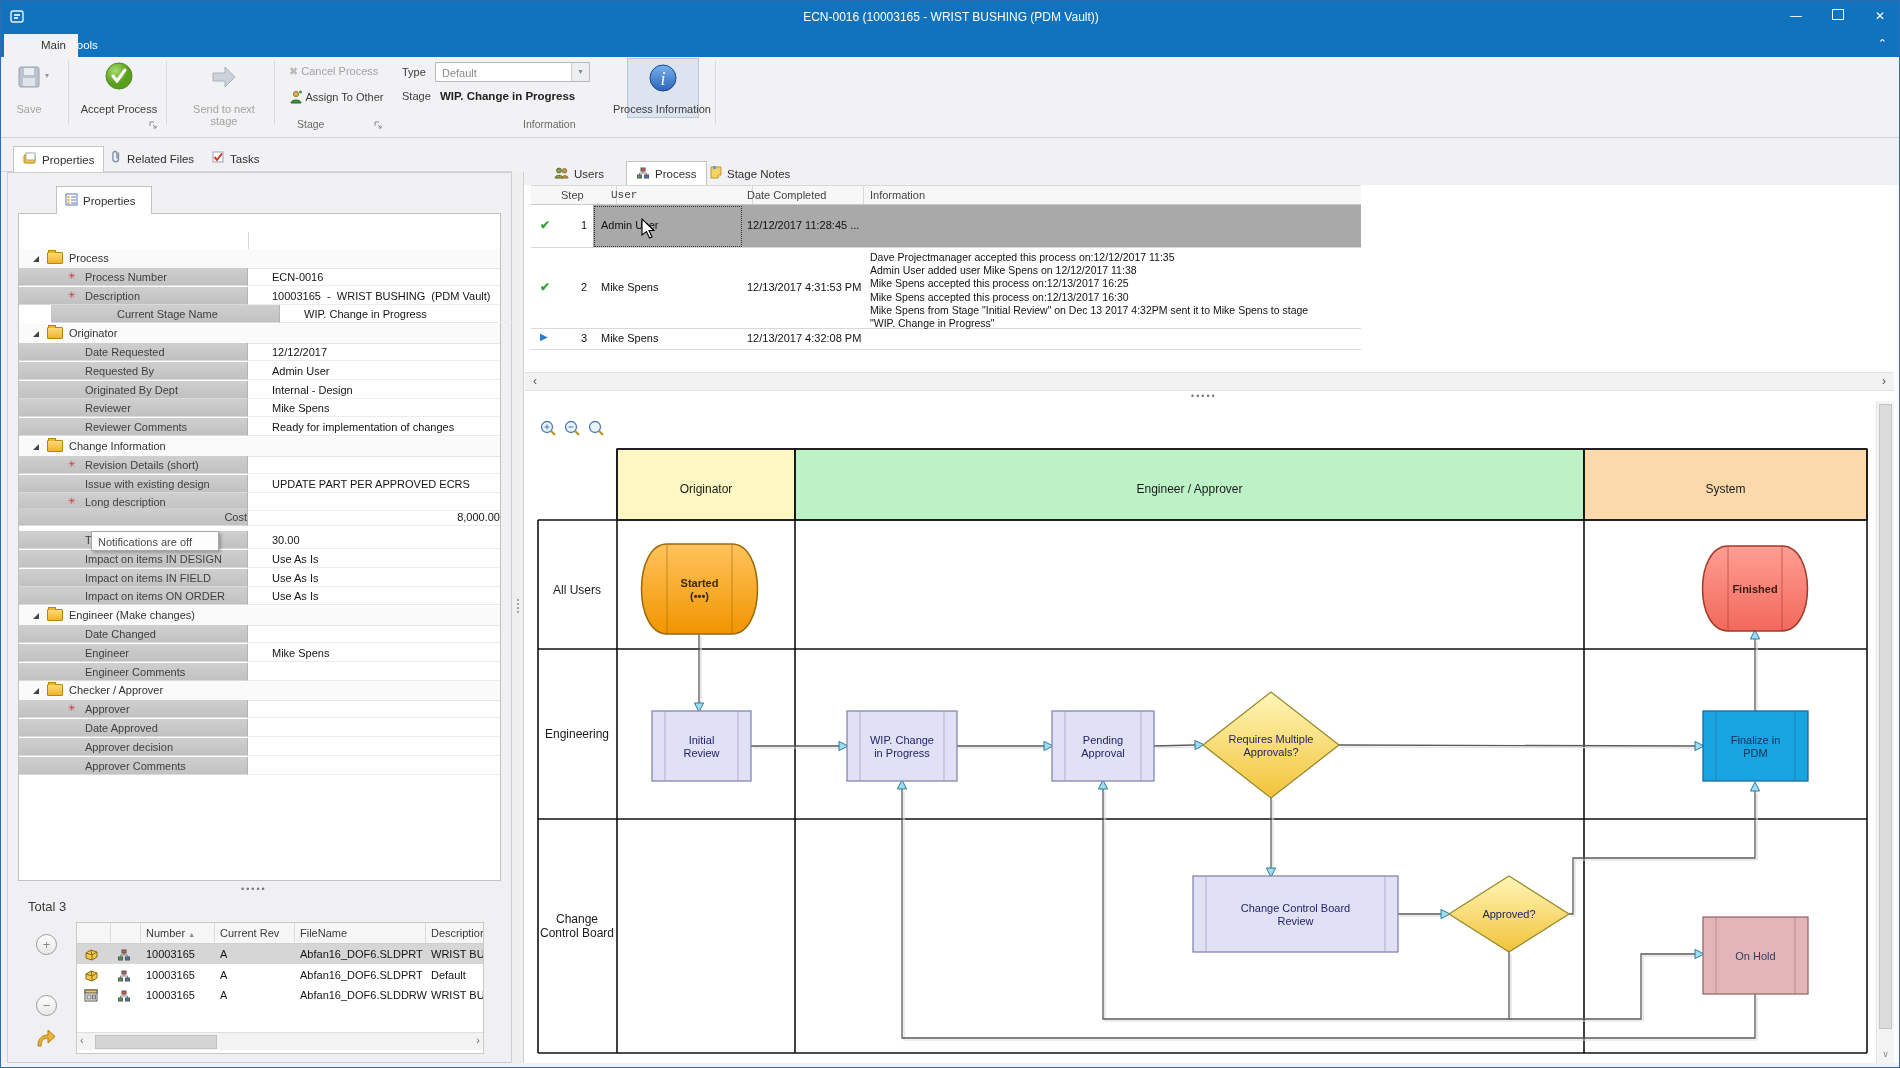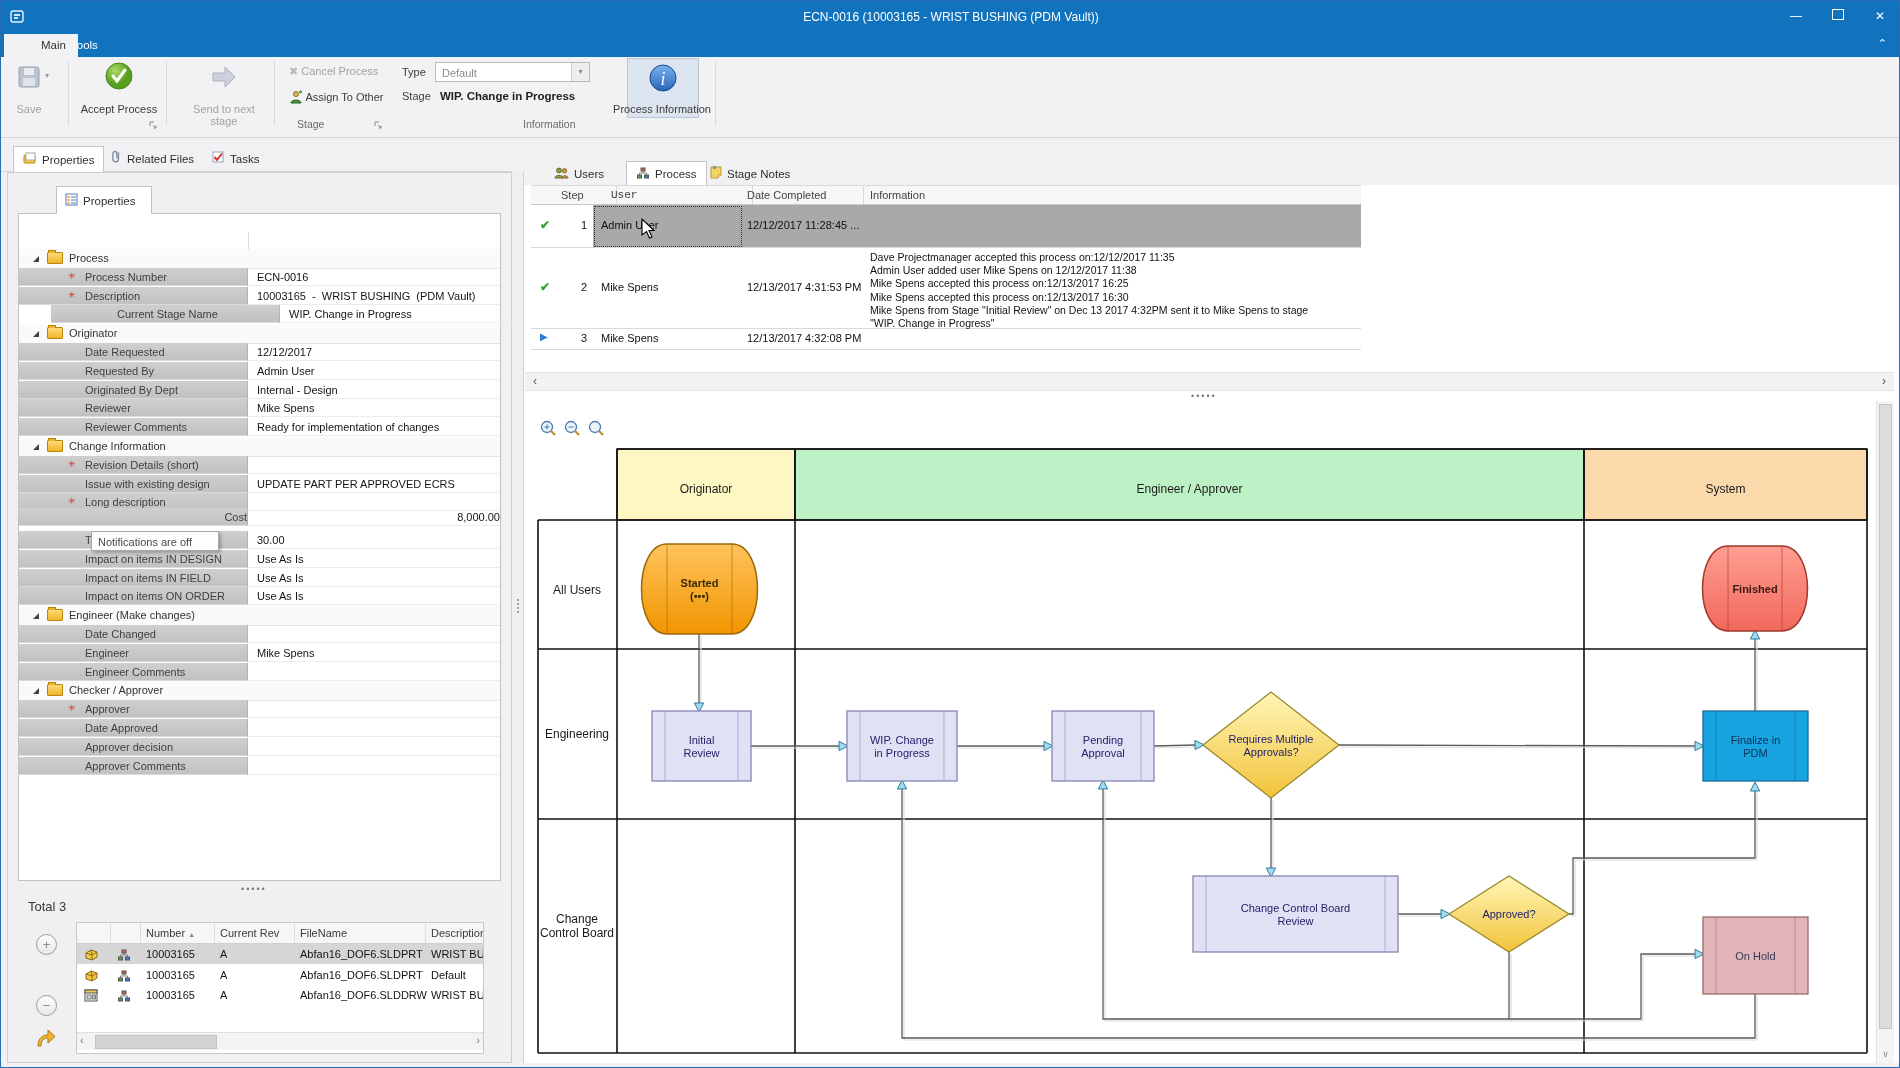--- a/index.html
+++ b/index.html
@@ -27,21 +27,21 @@
   
   .ltab{height:26px;line-height:26px;font-size:11.5px;color:#2f2f2f;padding:0 9px;display:flex;align-items:center;gap:5px;}
   .ltab.act{background:#fff;border:1px solid #c6c6c6;border-bottom:none;}
   
   #leftpanel{left:6px;top:171px;width:505px;height:891px;background:#f0eff1;border:1px solid #cfcfcf;box-sizing:border-box;}
   #gridbox{left:17px;top:212px;width:483px;height:668px;background:#fff;border:1px solid #c2c2c2;box-sizing:border-box;}
   #innertab{left:55px;top:185px;width:96px;height:28px;background:#fff;border:1px solid #c2c2c2;border-bottom:none;display:flex;align-items:center;gap:5px;padding-left:8px;box-sizing:border-box;font-size:11.5px;color:#2f2f2f;}
   .prow{position:absolute;left:0;width:481px;height:19px;}
   .pcat{background:#fafafa;border-bottom:1px solid #e5e5e5;}
   .plab{position:absolute;left:0;top:0;width:229px;height:18px;background:linear-gradient(to bottom,#cfcfcf,#c1c1c1);border-bottom:1px solid #dadada;border-right:1px solid #b3b3b3;font-size:11px;color:#3f3f3f;line-height:18px;padding-left:66px;box-sizing:border-box;white-space:nowrap;overflow:hidden;}
-  .pval{position:absolute;left:229px;top:0;width:252px;height:18px;border-bottom:1px solid #ececec;font-size:11px;color:#141414;line-height:18px;padding-left:9px;box-sizing:border-box;white-space:pre;overflow:hidden;}
+  .pval{position:absolute;left:229px;top:0;width:252px;height:18px;border-bottom:1px solid #ececec;font-size:11px;color:#141414;line-height:18px;padding-left:24px;box-sizing:border-box;white-space:pre;overflow:hidden;}
   .req{position:absolute;left:49px;top:3px;color:#d03030;font-size:11px;}
   .tri{position:absolute;left:14px;top:7px;width:0;height:0;border-left:6px solid transparent;border-bottom:6px solid #444;transform:rotate(0deg);}
   .fold{position:absolute;left:28px;top:3px;width:14px;height:10px;background:linear-gradient(#ffd977,#f0b429);border:1px solid #b8860b;border-radius:1px;}
   .fold:before{content:"";position:absolute;left:0;top:-3px;width:6px;height:2px;background:#f0b429;border:1px solid #b8860b;border-bottom:none;}
   .pcat .clab{position:absolute;left:50px;top:0;font-size:11px;color:#333;line-height:18px;}
   #tooltip{left:90px;top:530px;width:128px;height:20px;background:#fdfdfd;border:1px solid #a8a8a8;box-shadow:2px 2px 3px rgba(0,0,0,.25);font-size:11px;color:#4a4a4a;line-height:20px;padding-left:6px;z-index:30;box-sizing:border-box;}
   .hdots{font-size:9px;color:#777;letter-spacing:2px;}
   
   #filebox{left:75px;top:921px;width:408px;height:132px;background:#fff;border:1px solid #c9c9c9;box-sizing:border-box;overflow:hidden;}
   .fhdr{position:absolute;top:0;height:21px;background:#f6f6f6;border-bottom:1px solid #cfcfcf;border-right:1px solid #dcdcdc;font-size:11px;color:#3a3a3a;line-height:21px;padding-left:5px;box-sizing:border-box;}

